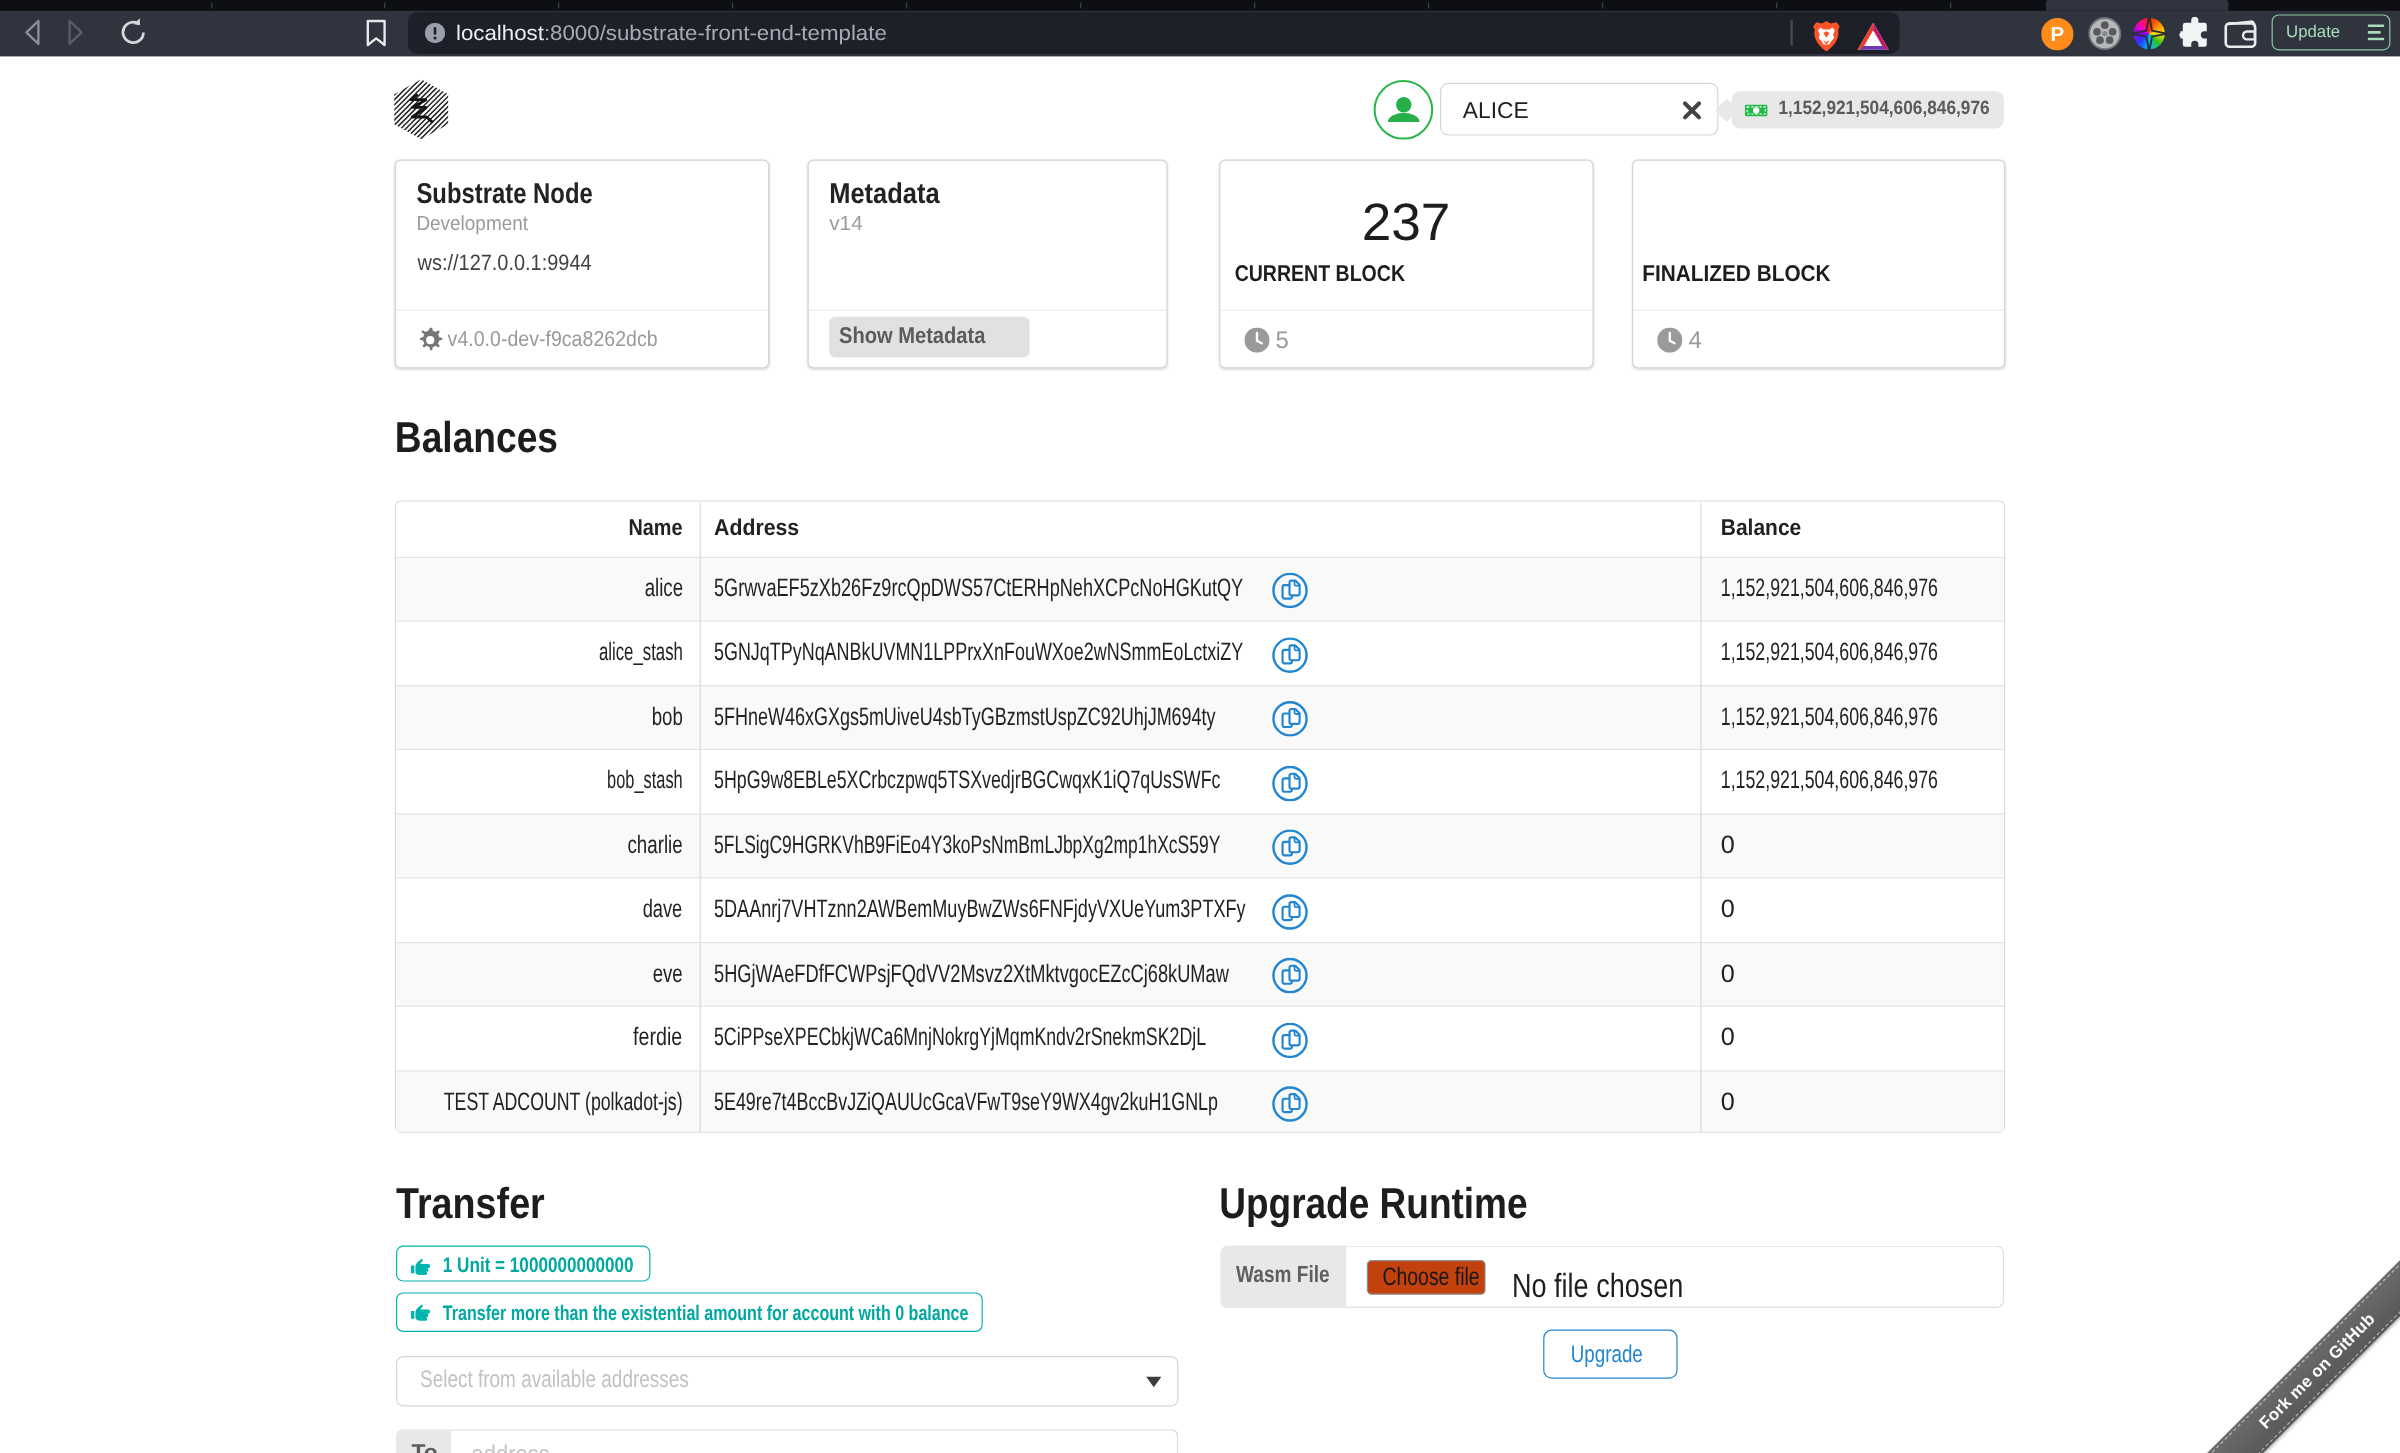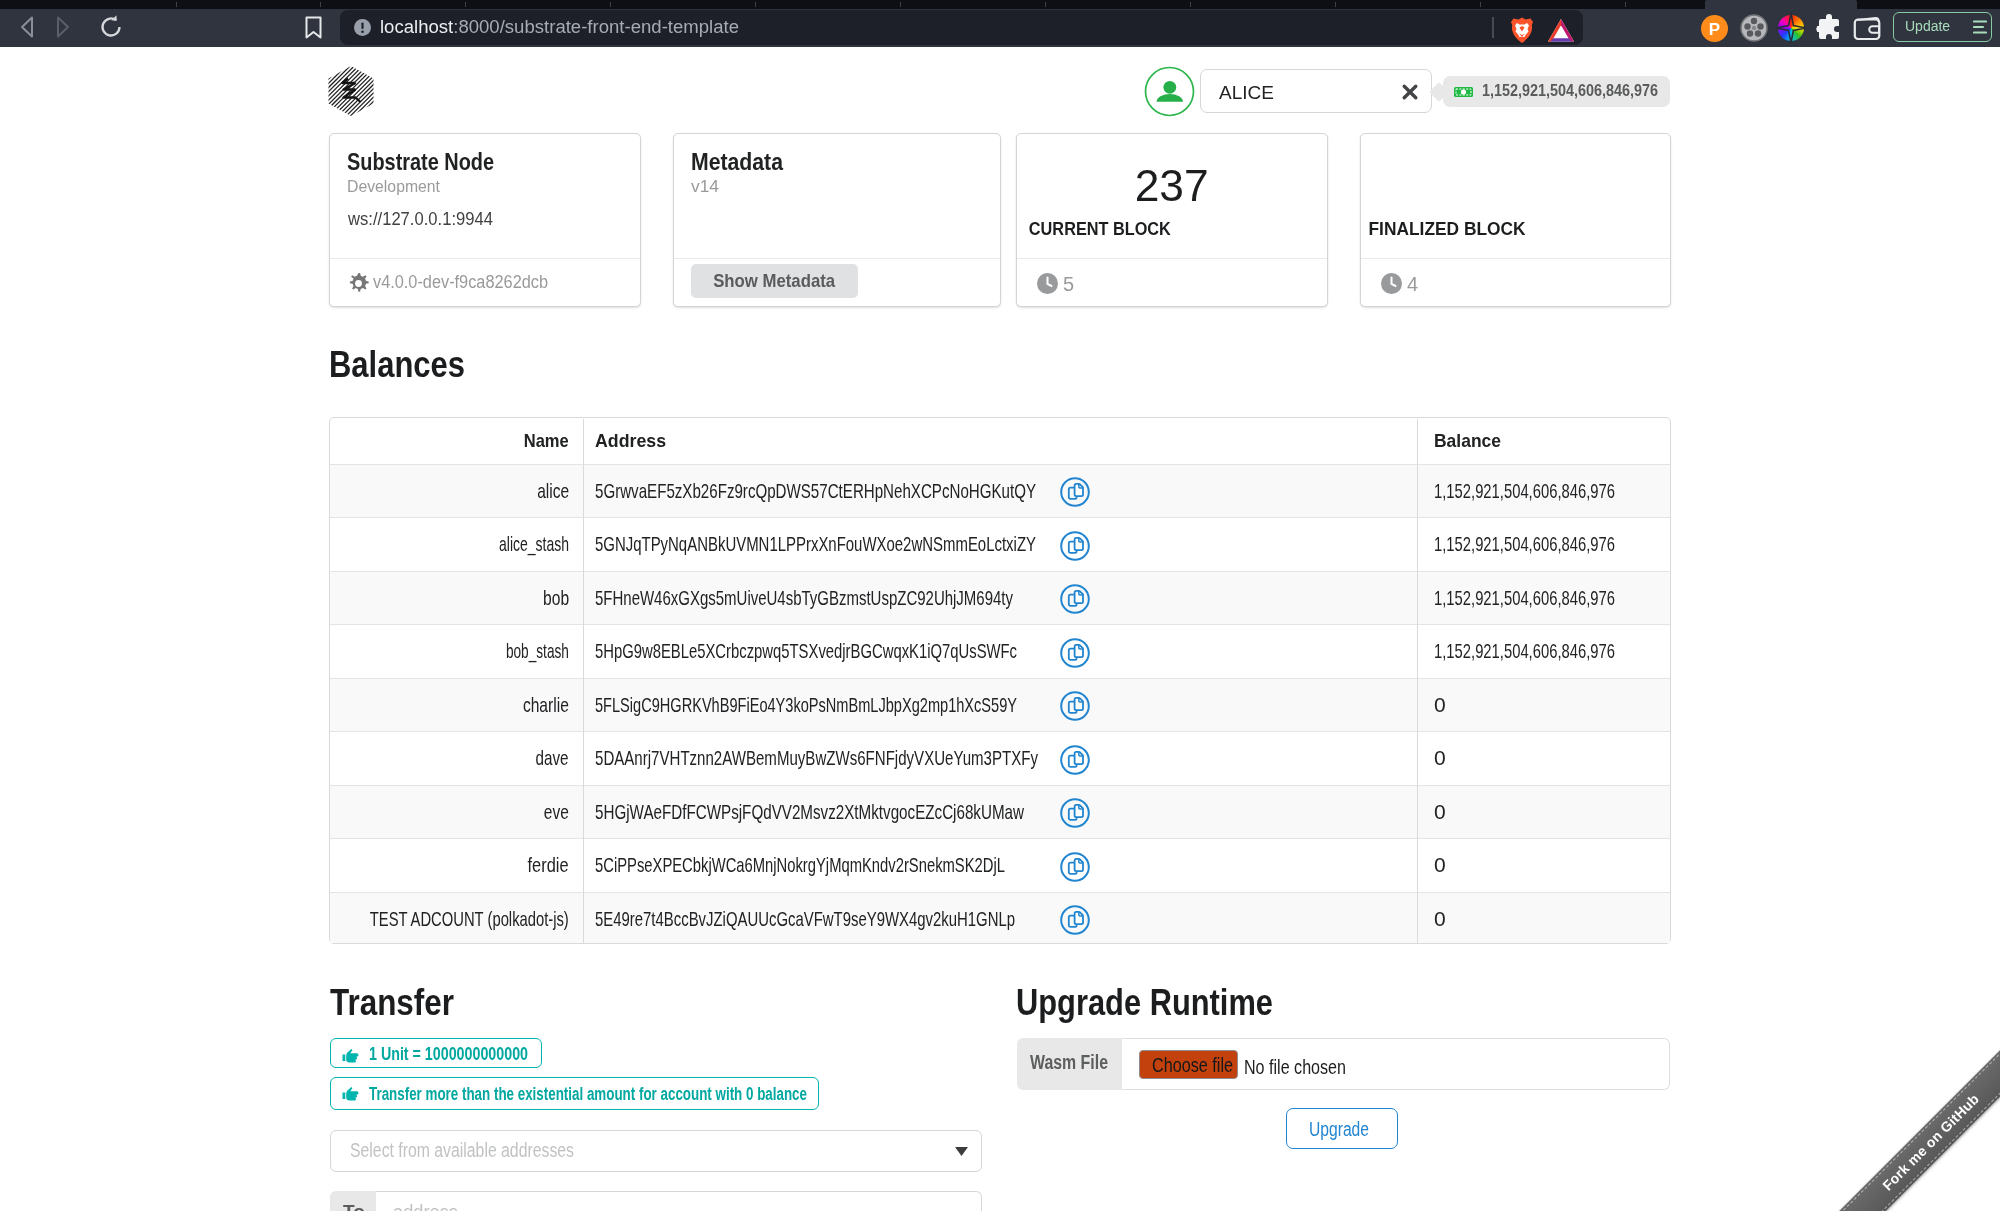--- a/index.html
+++ b/index.html
@@ -62,21 +62,21 @@
   #tolabel span { position:absolute; left:13px; top:10px; font-size:19px; font-weight:bold; color:#5a5b5c; }
   #toinput { position:absolute; left:46px; top:0; width:606px; height:42px; border:1px solid #d6d6d7; border-left:none; border-radius:0 6px 6px 0; background:#fff; }
   #toinput .ph { position:absolute; left:17px; top:9px; font-size:20px; color:#c1c2c3; }
 
   
   #wasmrow { position:absolute; left:1017px; top:1038px; width:653px; height:52px;border-radius:16px; }
   #wasmlabel { position:absolute; left:0; top:0; width:105px; height:52px; background:#e8e8e8; border-radius:6px 0 0 6px; }
   #wasmlabel span { position:absolute; left:13px; top:13.3px; font-size:19.5px; font-weight:bold; color:#5d5e5f; white-space:pre; }
   #wasminput { position:absolute; left:105px; top:0; width:548px; height:52px; border:1px solid #dedfe0; border-left:none; border-radius:0 6px 6px 0; background:#fff; }
   #choosebtn { position:absolute; left:17px; top:11px; width:99px; height:29px; background:#c2410c; border:1.5px solid #8e8e8e; border-radius:4px; font-size:21px; color:#161718; text-align:center; line-height:27px; }
-  #nofile { position:absolute; left:122px; top:16.8px; font-size:20px; color:#1d1e1f; }
+  #nofile { position:absolute; left:138px; top:16.8px; font-size:28px; color:#1d1e1f; }
   #upgradebtn { position:absolute; left:1286px; top:1108px; width:112px; height:41px; border:1.5px solid #2185d0; border-radius:7px; background:#fff; }
   #upgradebtn span { position:absolute; left:22px; top:8.6px; font-size:20px; color:#2185d0; }
 
   
   #ribbonclip { position:absolute; right:0; bottom:0; width:230px; height:230px; overflow:hidden; }
   #ribbon { position:absolute; left:31px; top:144.5px; width:260px; height:33px; transform:rotate(-45deg); background:linear-gradient(#6b6b6b,#575757); box-shadow:0 1px 3px rgba(0,0,0,.35); }
   #ribbon .inner { position:absolute; left:0; top:2px; width:260px; height:29px; border-top:1px dashed rgba(255,255,255,.5); border-bottom:1px dashed rgba(255,255,255,.5); color:#fff; font-size:14px; font-weight:bold; text-align:center; line-height:27px; letter-spacing:0.2px; }
 </style>
 </head>
 <body>
@@ -232,25 +232,25 @@
   <div class="hd"><span class="fit" id="c1hd" style="transform: scaleX(0.828753);">Substrate Node</span></div>
   <div class="meta"><span class="fit" id="c1meta" style="transform: scaleX(0.928404);">Development</span></div>
   <div class="desc"><span class="fit" id="c1desc" style="transform: scaleX(0.89792);">ws://127.0.0.1:9944</span></div>
   <div class="divider"></div>
   <svg class="abs" style="left:18px;top:139px" width="21" height="21" viewBox="0 0 21 21">
     <path fill="#767677" d="M10.5 0 l1.6 0 .6 2.7 a8 8 0 0 1 2.3 1 l2.3-1.5 1.2 1.2 -1.5 2.3 a8 8 0 0 1 1 2.3 l2.7.6 v1.6 l-2.7.6 a8 8 0 0 1 -1 2.3 l1.5 2.3 -1.2 1.2 -2.3-1.5 a8 8 0 0 1 -2.3 1 l-.6 2.7 h-1.6 l-.6-2.7 a8 8 0 0 1 -2.3-1 l-2.3 1.5 -1.2-1.2 1.5-2.3 a8 8 0 0 1 -1-2.3 l-2.7-.6 v-1.6 l2.7-.6 a8 8 0 0 1 1-2.3 L3.1 3.4 4.3 2.2 6.6 3.7 a8 8 0 0 1 2.3-1 Z"></path>
     <circle cx="10.5" cy="10.5" r="3.4" fill="#fff"></circle>
   </svg>
   <div class="extra" style="left:43px;top:138.2px"><span class="fit" id="c1ver" style="transform: scaleX(0.906076);">v4.0.0-dev-f9ca8262dcb</span></div>
 </div>
-<div class="card" style="left:673px;width:328px">
+<div class="card" style="left:673px;width:300px">
   <div class="hd"><span class="fit" id="c2hd" style="transform: scaleX(0.88435);">Metadata</span></div>
   <div class="meta"><span class="fit" id="c2meta" style="transform: scaleX(1.02108);">v14</span></div>
   <div class="divider"></div>
-  <div class="abs" style="left:17px;top:129.6px;width:167px;height:34px;background:#e0e1e2;border-radius:5px;text-align:center;font-size:19px;font-weight:bold;color:#5a5b5c;line-height:33px"><span class="fitc" id="c2btn" style="transform: scaleX(0.882061);">Show Metadata</span></div>
+  <div class="abs" style="left:17px;top:129.6px;width:167px;height:34px;background:#e0e1e2;border-radius:5px;font-size:19px;font-weight:bold;color:#5a5b5c;line-height:33px"><span class="fitc" id="c2btn" style="transform: scaleX(0.882061);">Show Metadata</span></div>
 </div>
 <div class="card" style="left:1016px;width:312px">
   <div class="stat-num"><span class="fitc" id="c3num" style="transform: scaleX(1.00787);">237</span></div>
   <div class="stat-label"><span class="fitc" id="c3lab" style="transform: scaleX(0.856873);">CURRENT BLOCK</span></div>
   <div class="divider"></div>
   <svg class="abs" style="left:20px;top:139px" width="21" height="21" viewBox="0 0 21 21">
     <circle cx="10.5" cy="10.5" r="10.5" fill="#999a9b"></circle>
     <path d="M10.5 4.5 V11 L14.5 13" stroke="#fff" stroke-width="2" fill="none" stroke-linecap="round"></path>
   </svg>
   <div class="extra" style="left:46px;top:139.1px;font-size:20px">5</div>

